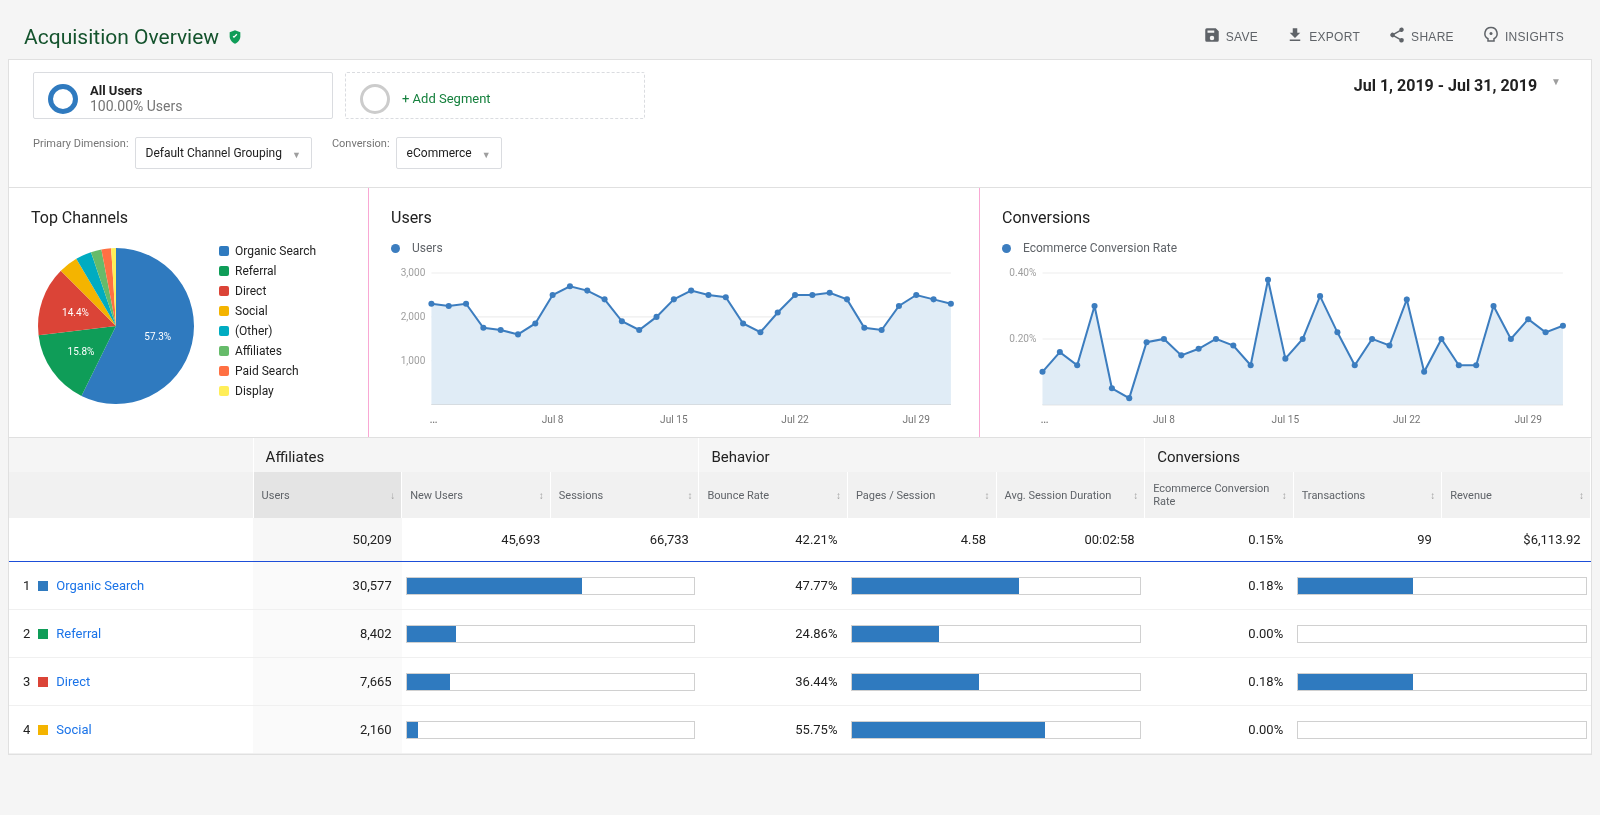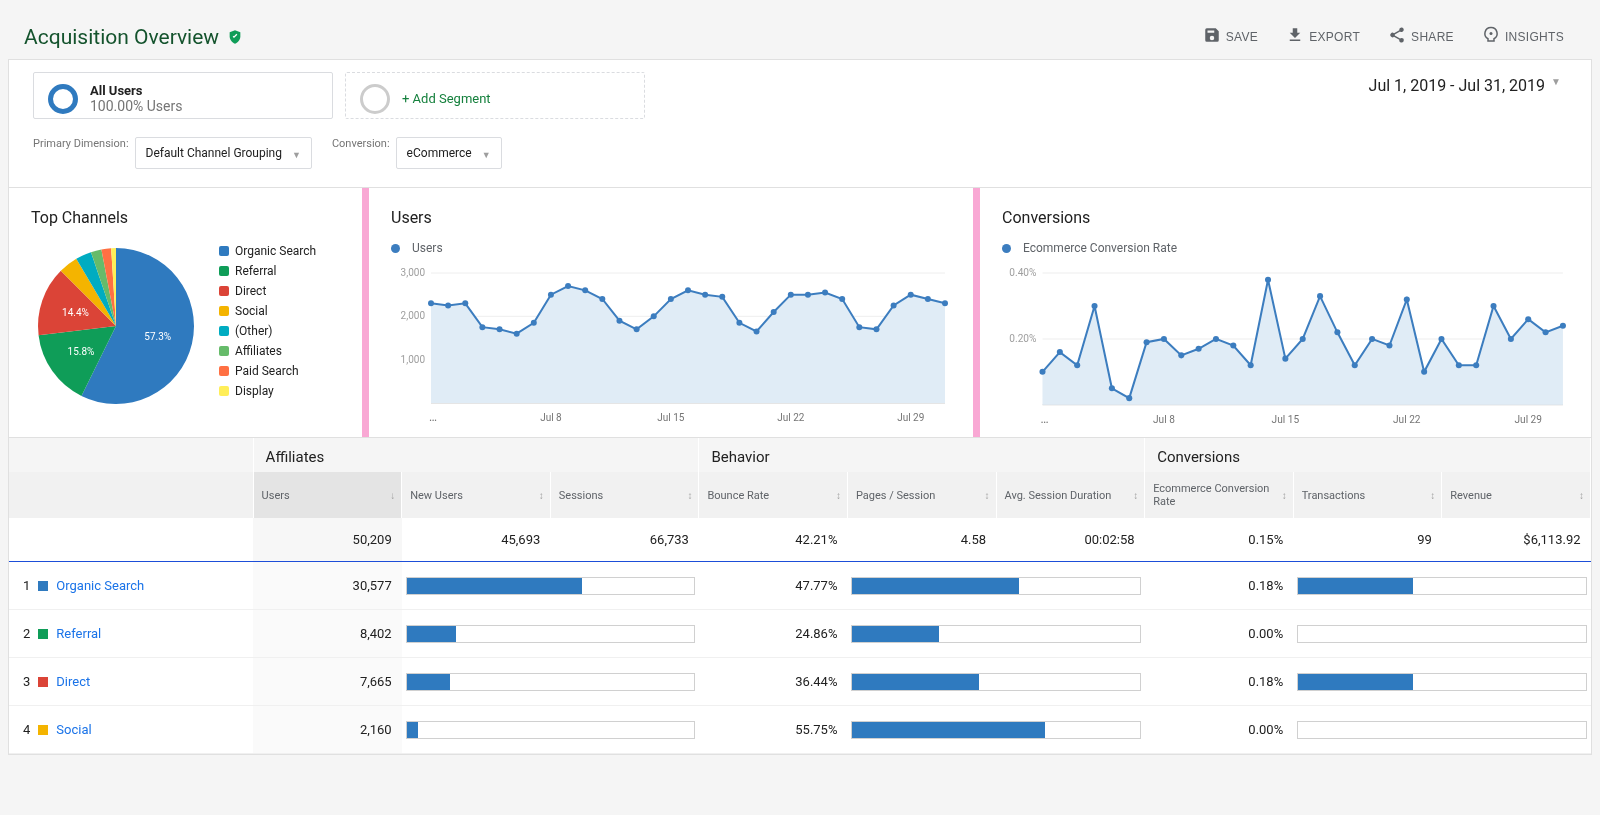--- a/index.html
+++ b/index.html
@@ -38,41 +38,41 @@
     border: 1px solid #dadce0; border-radius: 2px;
     padding: 10px 60px 4px 14px; min-width: 300px; background: #fff;
   }
   .segment-card.dashed { border-style: dashed; color: #15803d; }
   .seg-circle { width: 30px; height: 30px; border-radius: 50%; border: 5px solid #2f7abf; }
   .seg-circle.empty { border: 3px solid #ccc; }
   .seg-text .seg-name { font-weight: 700; color: #212121; font-size: 13px; }
   .seg-text .seg-sub { color: #757575; font-size: 14px; }
   .date-range {
     padding: 16px 6px; font-size: 16px; color: #212121;
-    display: flex; align-items: flex-start; gap: 6px; cursor: pointer;
+    display: flex; align-items: flex-start; gap: 14px; cursor: pointer; font-weight: bold;
   }
   .date-range .caret { color: #9e9e9e; font-size: 10px; }
   .controls-row {
     display: flex; gap: 20px; padding: 6px 24px 18px 24px;
     background: #fff; margin: 0 8px; border: 1px solid #e0e0e0; border-top: none;
   }
   .control-block { display: flex; gap: 6px; }
   .control-label { font-size: 11px; color: #757575; }
   .dropdown {
     display: flex; align-items: flex-end; gap: 10px;
     border: 1px solid #dadce0; border-radius: 2px;
     padding: 8px 10px; background: #fff; font-size: 12px; cursor: pointer;
   }
   .dropdown .caret { color: #9e9e9e; font-size: 9px; }
 
   .panels {
     display: grid; grid-template-columns: 360px 1fr 1fr;
     gap: 0; margin: 0 8px; border: 1px solid #e0e0e0; border-top: none; background: #fff;
   }
-  .panel { padding: 20px 22px 12px 22px; border-right: 7px solid #f9a8d4; }
+  .panel { padding: 20px 22px 12px 22px; border-right: 1px solid #f9a8d4; }
   .panel:last-child { border-right: none; }
   .panel-title { font-size: 16px; color: #212121; margin-bottom: 14px; }
   .legend-dot { display: inline-block; width: 10px; height: 10px; border-radius: 2px; margin-right: 6px; vertical-align: middle;}
   .legend-small { font-size: 12px; color: #5f6368; display: flex; align-items: center; gap: 6px; margin: 6px 0 10px 0;}
   .legend-small .legend-dot { border-radius: 50%; width: 9px; height: 9px; background:#3c7dbf;}
   .pie-wrap { display: flex; gap: 18px; align-items: flex-start; }
   .legend-list { list-style: none; padding: 0; margin: 0; font-size: 12px; color: #212121;}
   .legend-list li { display: flex; align-items: center; padding: 3px 0; }
   .pie svg { display: block; }
   .pie-label { font-size: 10px; fill: #fff; }

